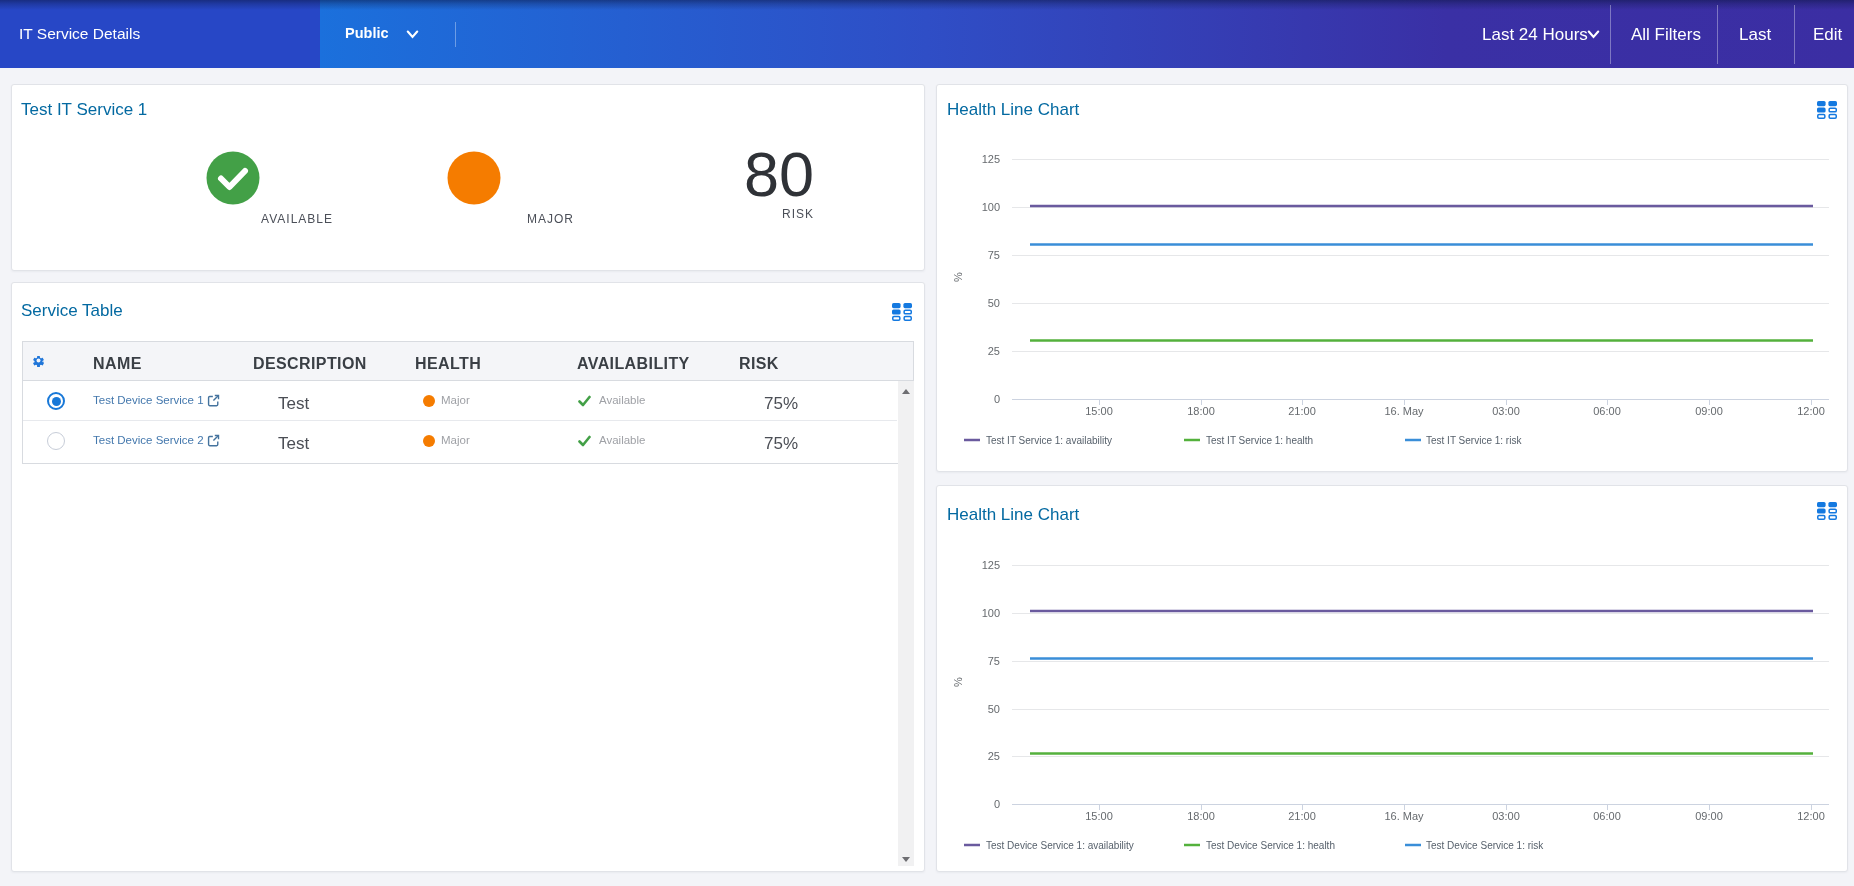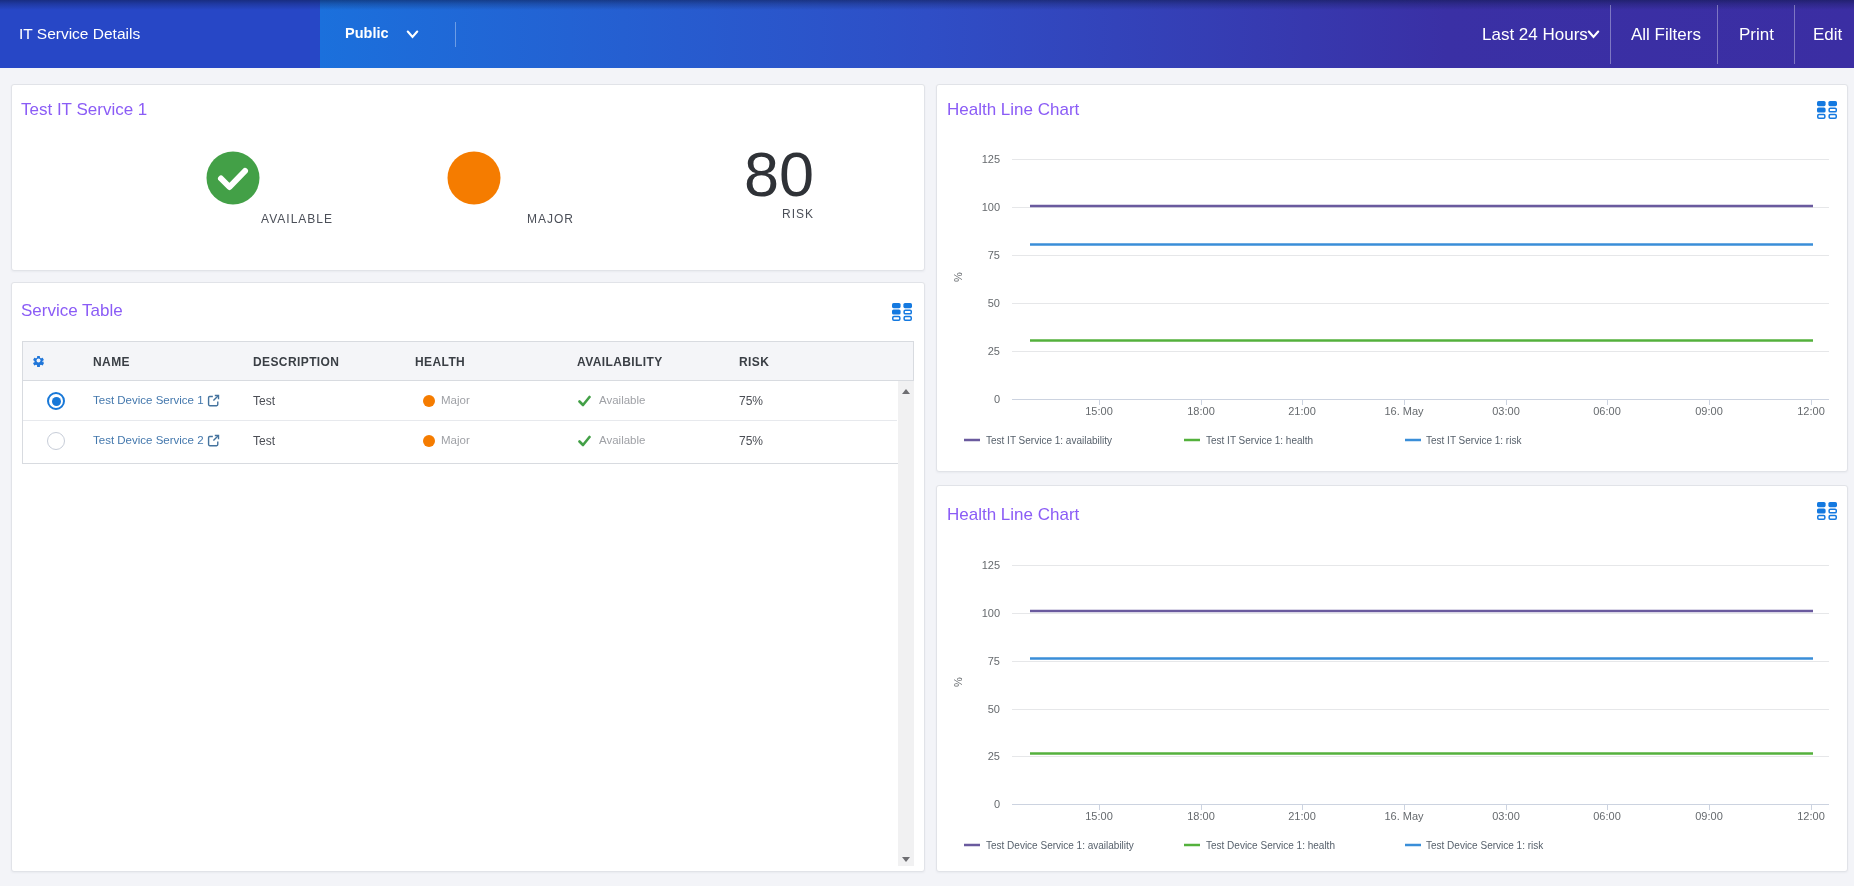--- a/index.html
+++ b/index.html
@@ -9,26 +9,26 @@
   background:linear-gradient(90deg,#1b70dc 320px,#2f4ec6 50%,#3a30a5 78%,#3b2ea3 100%); }
 .hdr-left { position:absolute; left:0; top:0; width:320px; height:68px; background:#2747c6; }
 .hdr-shade { position:absolute; left:0; top:0; width:1854px; height:10px;
   background:linear-gradient(180deg, rgba(10,20,62,0.5) 0px, rgba(10,20,62,0.26) 4px, rgba(10,20,62,0) 10px); }
 .hdr-title { position:absolute; left:19px; top:25px; color:#fff; font-size:15.5px; }
 .hdr-public { position:absolute; left:345px; top:25px; color:#fff; font-size:14.5px; font-weight:bold; }
 .vsep { position:absolute; background:rgba(255,255,255,0.35); width:1px; }
 .hdr-item { position:absolute; top:25px; color:#fff; font-size:17px; }
 .chev { position:absolute; width:13px; height:13px; }
 .card { position:absolute; background:#fff; border:1px solid #e1e3e8; border-radius:3px; box-shadow:0 1px 2px rgba(40,50,70,0.05); }
-.ctitle { position:absolute; left:10px; font-size:17px; color:#8b5cf6; }
+.ctitle { position:absolute; left:10px; font-size:17px; color:#0369a1; }
 .kpi { position:absolute; width:200px; text-align:right; }
 .kpi-label { font-size:12px; letter-spacing:1px; color:#4b4f58; }
 .gridicon { position:absolute; width:20px; height:18px; }
-.th { position:absolute; top:355px; font-size:12px; font-weight:bold; letter-spacing:0.4px; color:#3a3f45; }
-.tcell { position:absolute; font-size:12px; color:#4b4e55; }
+.th { position:absolute; top:355px; font-size:16px; font-weight:bold; letter-spacing:0.4px; color:#3a3f45; }
+.tcell { position:absolute; font-size:17px; color:#4b4e55;margin-left:25px; }
 .tgray { position:absolute; font-size:11.5px; color:#9fa1a6; }
 .tlink { position:absolute; left:93px; font-size:11.5px; color:#4478ad; }
 .extlink { position:absolute; left:207px; width:13px; height:13px; }
 svg text { font-family:"Liberation Sans", sans-serif; }
 </style>
 </head>
 <body>
 
 <div class="hdr"></div>
 <div class="hdr-left"></div>
@@ -40,21 +40,21 @@
   </svg>
 <div class="vsep" style="left:455px; top:22px; height:25px;"></div>
 <div class="vsep" style="left:1610px; top:5px; height:59px;"></div>
 <div class="vsep" style="left:1717px; top:5px; height:59px;"></div>
 <div class="vsep" style="left:1794px; top:5px; height:59px;"></div>
 <div class="hdr-item" style="left:1482px;">Last 24 Hours</div>
 <svg class="chev" style="left:1587px; top:28px;" viewBox="0 0 11 11">
     <polyline points="1.5,3 5.5,7.5 9.5,3" fill="none" stroke="#fff" stroke-width="1.8" stroke-linecap="round"></polyline>
   </svg>
 <div class="hdr-item" style="left:1631px;">All Filters</div>
-<div class="hdr-item" style="left:1739px;">Print</div>
+<div class="hdr-item" style="left:1739px;">Last</div>
 <div class="hdr-item" style="left:1813px;">Edit</div>
 
 <div class="card" style="left:11px; top:84px; width:914px; height:187px;"></div>
 <div class="ctitle" style="left:21px; top:100px;">Test IT Service 1</div>
 
 <div class="kpi" style="left:133px; top:151px;">
   <svg width="54" height="54" viewBox="0 0 54 54" style="display:block; margin:0 auto;">
     <circle cx="27" cy="27" r="26.5" fill="#43a047"></circle>
     <path d="M15 27.5 L23.5 36 L39 20" fill="none" stroke="#fff" stroke-width="6" stroke-linecap="round" stroke-linejoin="round"></path>
   </svg>

